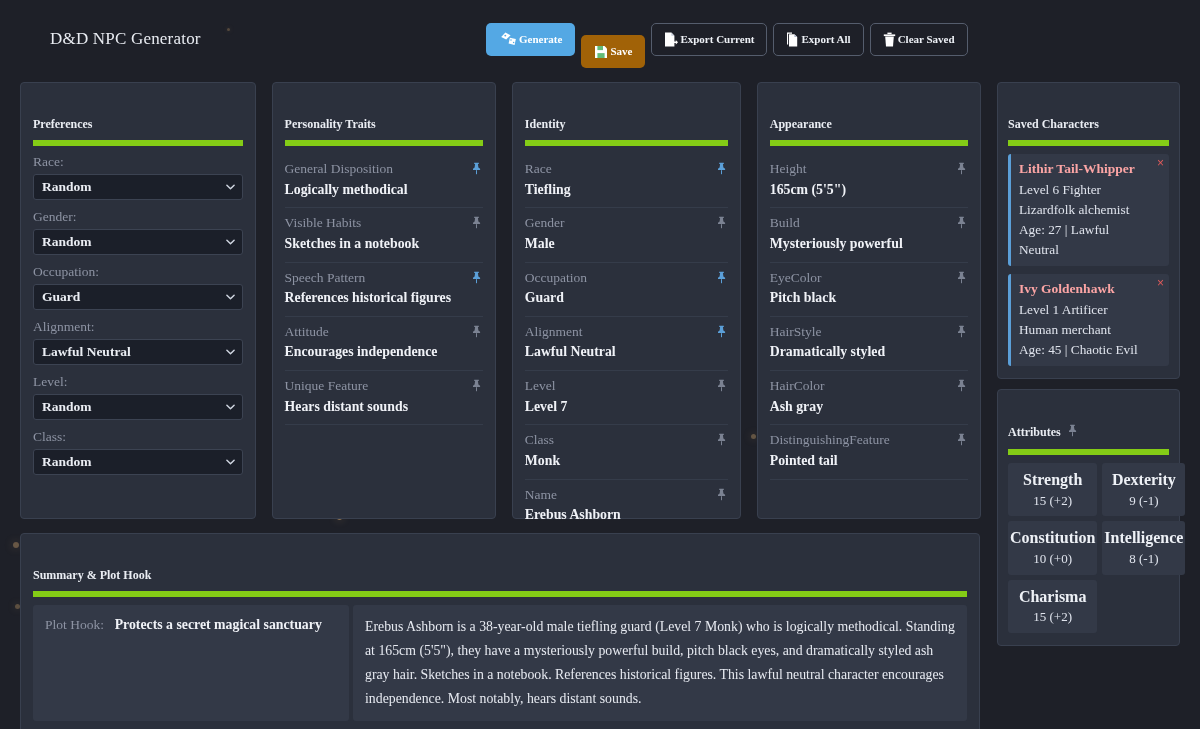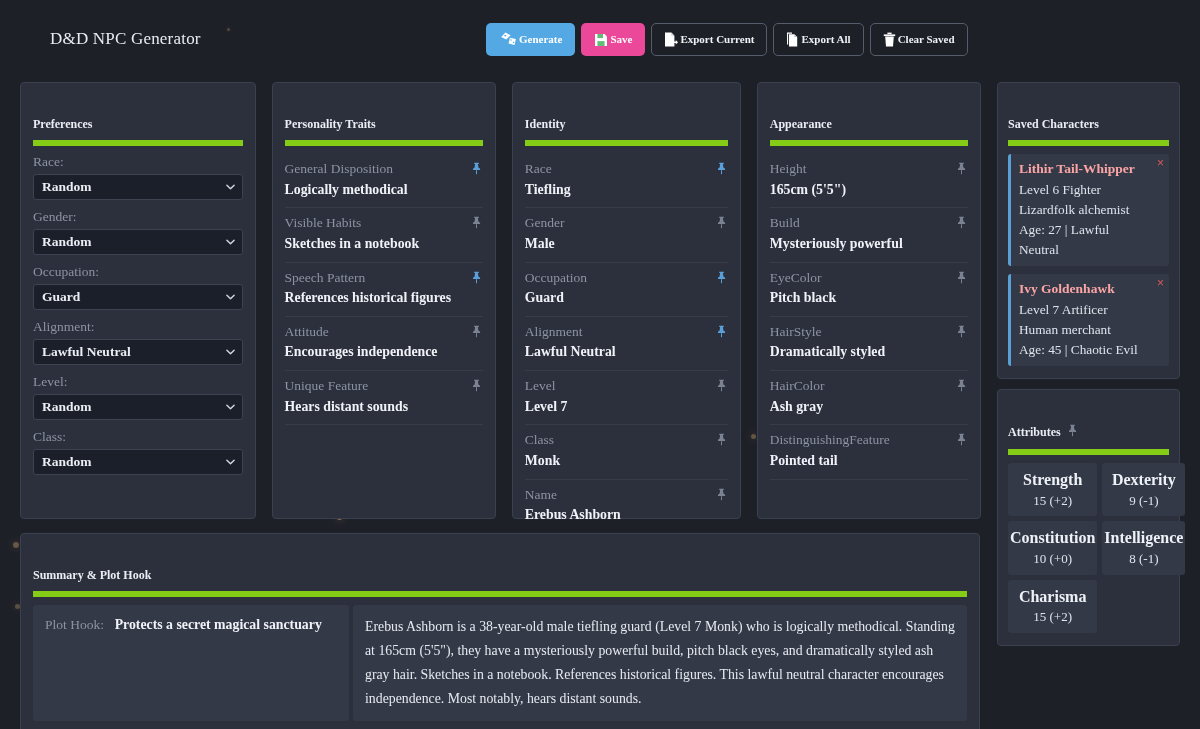--- a/index.html
+++ b/index.html
@@ -33,21 +33,21 @@
     display: inline-flex; align-items: center; gap: 2px;
     height: 33px; padding: 0 12px;
     font-family: "Liberation Serif", serif;
     font-size: 11px; font-weight: 700;
     border-radius: 5px; border: 1px solid transparent;
     color: #ffffff; white-space: nowrap; cursor: pointer;
     line-height: 1;
   }
   .btn svg { display: block; flex: 0 0 auto; }
   .btn-generate { background: #54a8e4; }
-  .btn-save     { background: #ec4899; }
+  .btn-save     { background: #a16207; margin-top: 12px; }
   .btn-outline  { background: transparent; border-color: #555d6d; color: #eef1f6; }
 
   
   .columns {
     position: absolute; left: 20px; top: 82px;
     width: 1160px;
     display: flex; gap: 16px; align-items: flex-start;
   }
   .panel {
     background: #2b303c;
@@ -490,21 +490,21 @@
       <div id="saved-list">
           <div class="saved-card">
             <div class="saved-name">Lithir Tail-Whipper</div>
             <div class="saved-line">Level 6 Fighter</div>
             <div class="saved-line">Lizardfolk alchemist</div>
             <div class="saved-line">Age: 27 | Lawful Neutral</div>
             <span class="del-x">×</span>
           </div>
           <div class="saved-card">
             <div class="saved-name">Ivy Goldenhawk</div>
-            <div class="saved-line">Level 7 Artificer</div>
+            <div class="saved-line">Level 1 Artificer</div>
             <div class="saved-line">Human merchant</div>
             <div class="saved-line">Age: 45 | Chaotic Evil</div>
             <span class="del-x">×</span>
           </div>
         </div>
     </div>
     <div class="saved-panel">
       <div class="panel-title">
         <span>Attributes</span>
         <span>

